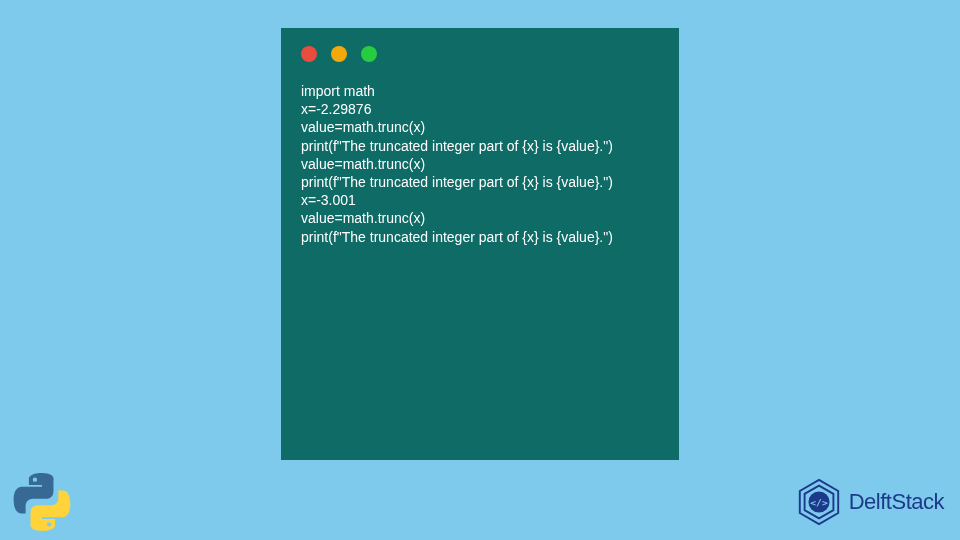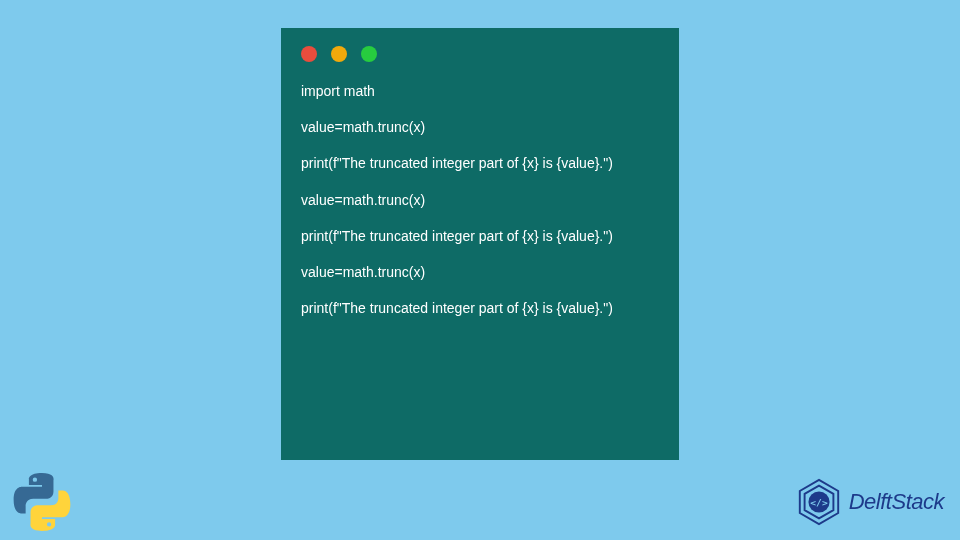--- a/index.html
+++ b/index.html
@@ -27,21 +27,20 @@
       width: 16px;
       height: 16px;
       border-radius: 50%;
     }
     .dot.red { background: #e84d3d; }
     .dot.yellow { background: #f1a90c; }
     .dot.green { background: #27cc3f; }
     .code-lines {
       display: flex;
       flex-direction: column;
-      gap: 18px;
     }
     .code-line {
       color: #ffffff;
       font-size: 14px;
       font-weight: 400;
       white-space: nowrap;
       line-height: 1.3;
     }
     .python-logo {
       position: absolute;
@@ -59,39 +58,40 @@
       gap: 6px;
     }
     .brand-icon {
       width: 48px;
       height: 48px;
     }
     .brand-text {
       font-size: 22px;
       font-weight: 500;
       color: #1d3a8a;
-      font-style: italic;
       letter-spacing: -0.5px;
     }
   </style>
 </head>
 <body>
 
 <div class="code-window">
   <div class="dots">
     <div class="dot red"></div>
     <div class="dot yellow"></div>
     <div class="dot green"></div>
   </div>
   <div class="code-lines">
     <div class="code-line">import math</div>
+    <div class="code-line">x=-2.29876</div>
     <div class="code-line">value=math.trunc(x)</div>
     <div class="code-line">print(f"The truncated integer part of {x} is {value}.")</div>
     <div class="code-line">value=math.trunc(x)</div>
     <div class="code-line">print(f"The truncated integer part of {x} is {value}.")</div>
+    <div class="code-line">x=-3.001</div>
     <div class="code-line">value=math.trunc(x)</div>
     <div class="code-line">print(f"The truncated integer part of {x} is {value}.")</div>
   </div>
 </div>
 
 <svg class="python-logo" viewBox="0 0 110 110">
   <path fill="#366994" d="M55 2c-25 0-24 11-24 11v11h24v3H19s-16-2-16 24 14 25 14 25h8V63s-1-14 14-14h24s13 0 13-13V15S80 2 55 2zm-13 8a4 4 0 110 8 4 4 0 010-8z"></path>
   <path fill="#ffd43b" d="M55 108c25 0 24-11 24-11V86H55v-3h36s16 2 16-24-14-25-14-25h-8v13s1 14-14 14H47s-13 0-13 13v21s-4 13 21 13zm13-8a4 4 0 110-8 4 4 0 010 8z"></path>
 </svg>
 

